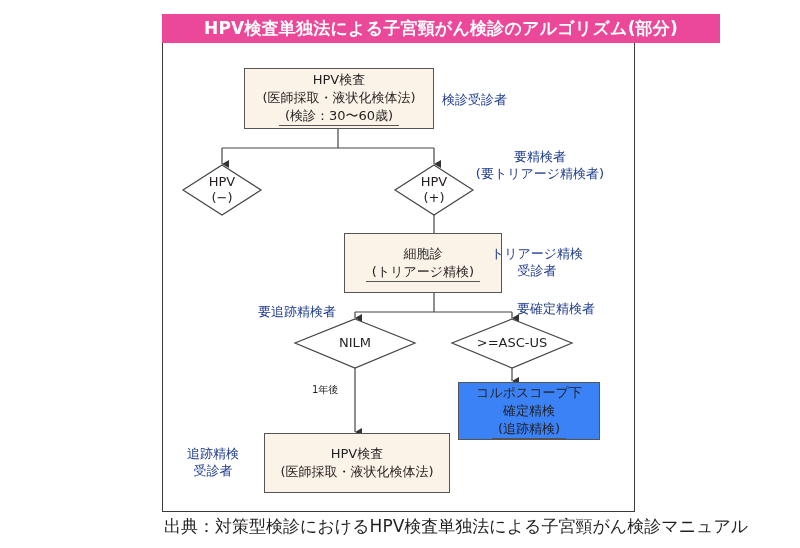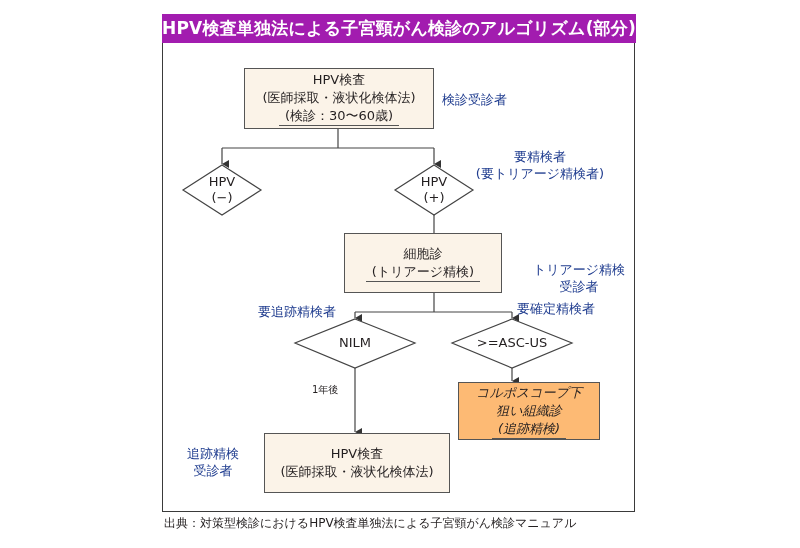--- a/index.html
+++ b/index.html
@@ -1,33 +1,33 @@
 <!DOCTYPE html>
 <html><head>
 <meta charset="utf-8">
 <style>
   html, body { margin: 0; padding: 0; background: #ffffff; }
   body { width: 800px; height: 548px; position: relative; overflow: hidden;
          font-family: "DejaVu Sans", "Liberation Sans", sans-serif; color: #231f20; }
   .frame { position: absolute; left: 162px; top: 14px; width: 473px; height: 498px;
            border: 1.5px solid #3a3a3a; box-sizing: border-box; }
-  .title-bar { position: absolute; left: 162px; top: 14px; width: 474px; height: 29px;
-               background: #a21caf; color: #ffffff; font-size: 17px; font-weight: bold;
+  .title-bar { position: absolute; left: 162px; top: 14px; width: 558px; height: 29px;
+               background: #ec4899; color: #ffffff; font-size: 17px; font-weight: bold;
                display: flex; align-items: center; justify-content: center; letter-spacing: 0.2px; }
   svg.flow { position: absolute; left: 0; top: 0; width: 800px; height: 548px; }
   .box { position: absolute; box-sizing: border-box; border: 1.3px solid #555;
          display: flex; flex-direction: column; align-items: center; justify-content: center;
          font-size: 13px; line-height: 18px; text-align: center; }
   .box.tan { background: #fbf3e8; }
-  .box.blue { background: #fdba74; font-style: italic; }
+  .box.blue { background: #3b82f6; }
   .box .u { border-bottom: 1px solid #555; padding: 0 6px; }
   .dlabel { position: absolute; font-size: 13px; line-height: 16px; text-align: center; }
   .blue-note { position: absolute; color: #1f3c8f; font-size: 13px; line-height: 17px; text-align: center; }
   .plain-note { position: absolute; font-size: 10px; }
-  .source { position: absolute; left: 164px; top: 515px; font-size: 12px; color: #231f20; }
+  .source { position: absolute; left: 164px; top: 515px; font-size: 17px; color: #231f20; }
 </style>
 </head>
 <body>
 
 <div class="frame"></div>
 <div class="title-bar">HPV検査単独法による子宮頸がん検診のアルゴリズム(部分)</div>
 
 <svg class="flow" viewBox="0 0 800 548">
   <defs>
     <marker id="ah" markerWidth="8" markerHeight="8" refX="4" refY="7" orient="auto" markerUnits="userSpaceOnUse">
@@ -72,36 +72,36 @@
 </div>
 <div class="blue-note" style="left:460px; top:148px; width:160px;">
   <div>要精検者</div>
   <div>(要トリアージ精検者)</div>
 </div>
 
 <div class="box tan" style="left:344px; top:233px; width:158px; height:60px;">
   <span>細胞診</span>
   <span class="u">(トリアージ精検)</span>
 </div>
-<div class="blue-note" style="left:524px; top:245px; width:110px;margin-top:16px;">
+<div class="blue-note" style="left:482px; top:245px; width:110px;">
   <div>トリアージ精検</div>
   <div>受診者</div>
 </div>
 
 <div class="blue-note" style="left:258px; top:303px;">要追跡精検者</div>
 <div class="blue-note" style="left:517px; top:300px;">要確定精検者</div>
 
 <div class="dlabel" style="left:315px; top:335px; width:80px;">NILM</div>
 <div class="dlabel" style="left:467px; top:335px; width:90px;">&gt;=ASC-US</div>
 
 <div class="plain-note" style="left:312px; top:383px;">1年後</div>
 
 <div class="box blue" style="left:458px; top:382px; width:142px; height:58px;">
   <span>コルポスコープ下</span>
-  <span>狙い組織診</span>
+  <span>確定精検</span>
   <span class="u">(追跡精検)</span>
 </div>
 
 <div class="box tan" style="left:264px; top:433px; width:186px; height:60px;">
   <span>HPV検査</span>
   <span>(医師採取・液状化検体法)</span>
 </div>
 <div class="blue-note" style="left:180px; top:445px; width:66px;">
   <div>追跡精検</div>
   <div>受診者</div>

